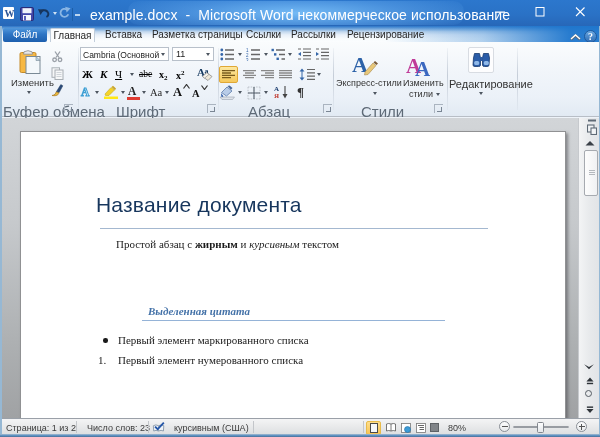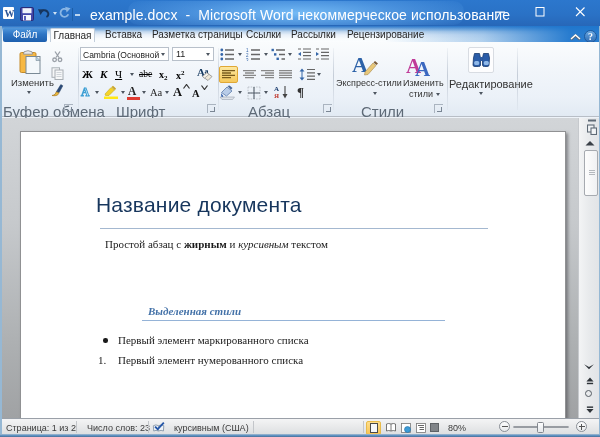--- a/index.html
+++ b/index.html
@@ -297,22 +297,22 @@
       <rect x="11.8" y="9" width="5" height="4" rx="1.5" fill="#8fb8e8"></rect>
     </svg>
     <div class="t" style="left:449px; top:36px; font-size:11px; color:#333;">Редактирование</div>
     <div class="darr" style="left:479px; top:50px;"></div>
   </div>
 
   <div class="abs" id="docarea">
     <div id="page"></div>
     <div class="t" style="left:96px; top:74.5px; font-size:21px; color:#17365d; letter-spacing:0.2px;">Название документа</div>
     <div class="abs" style="left:100px; top:110px; width:388px; height:1px; background:#a4b8d0;"></div>
-    <div class="t" style="left:105px; top:120px; font-size:11px; color:#1a1a1a; font-family:'Liberation Serif',serif;">Простой абзац с <b>жирным</b> и <i>курсивным</i> текстом</div>
-    <div class="t" style="left:148px; top:187px; font-size:11px; font-weight:bold; font-style:italic; color:#4472a8; font-family:'Liberation Serif',serif;">Выделенная стили</div>
+    <div class="t" style="left:116px; top:120px; font-size:11px; color:#1a1a1a; font-family:'Liberation Serif',serif;">Простой абзац с <b>жирным</b> и <i>курсивным</i> текстом</div>
+    <div class="t" style="left:148px; top:187px; font-size:11px; font-weight:bold; font-style:italic; color:#4472a8; font-family:'Liberation Serif',serif;">Выделенная цитата</div>
     <div class="abs" style="left:142px; top:202px; width:303px; height:1px; background:#95b3d7;"></div>
     <div class="abs" style="left:103px; top:220px; width:4.5px; height:4.5px; border-radius:50%; background:#1a1a1a;"></div>
     <div class="t" style="left:118px; top:215.5px; font-size:11px; color:#1a1a1a; font-family:'Liberation Serif',serif;">Первый элемент маркированного списка</div>
     <div class="t" style="left:98px; top:235.5px; font-size:11px; color:#1a1a1a; font-family:'Liberation Serif',serif;">1.</div>
     <div class="t" style="left:118px; top:235.5px; font-size:11px; color:#1a1a1a; font-family:'Liberation Serif',serif;">Первый элемент нумерованного списка</div>
   </div>
   <svg class="abs" style="left:587px; top:119px; z-index:5;" width="10" height="16" viewBox="0 0 10 16">
     <rect x="1" y="0.5" width="8" height="2" fill="#5f6a76"></rect>
     <rect x="0.5" y="6" width="6.5" height="7" fill="#f2f4f6" stroke="#5f6a76" stroke-width="1.1"></rect>
     <rect x="4" y="9" width="5.5" height="6.5" fill="#f2f4f6" stroke="#5f6a76" stroke-width="1.1"></rect>

